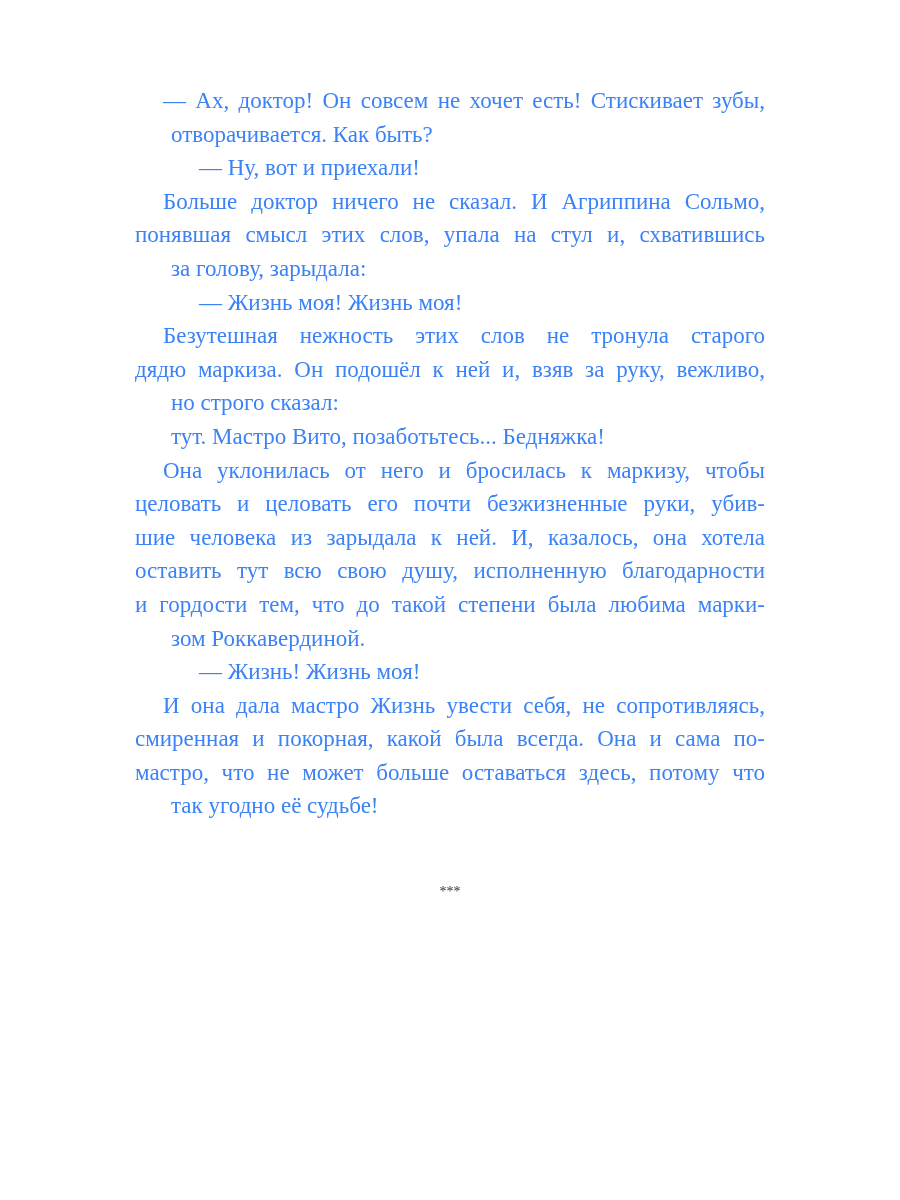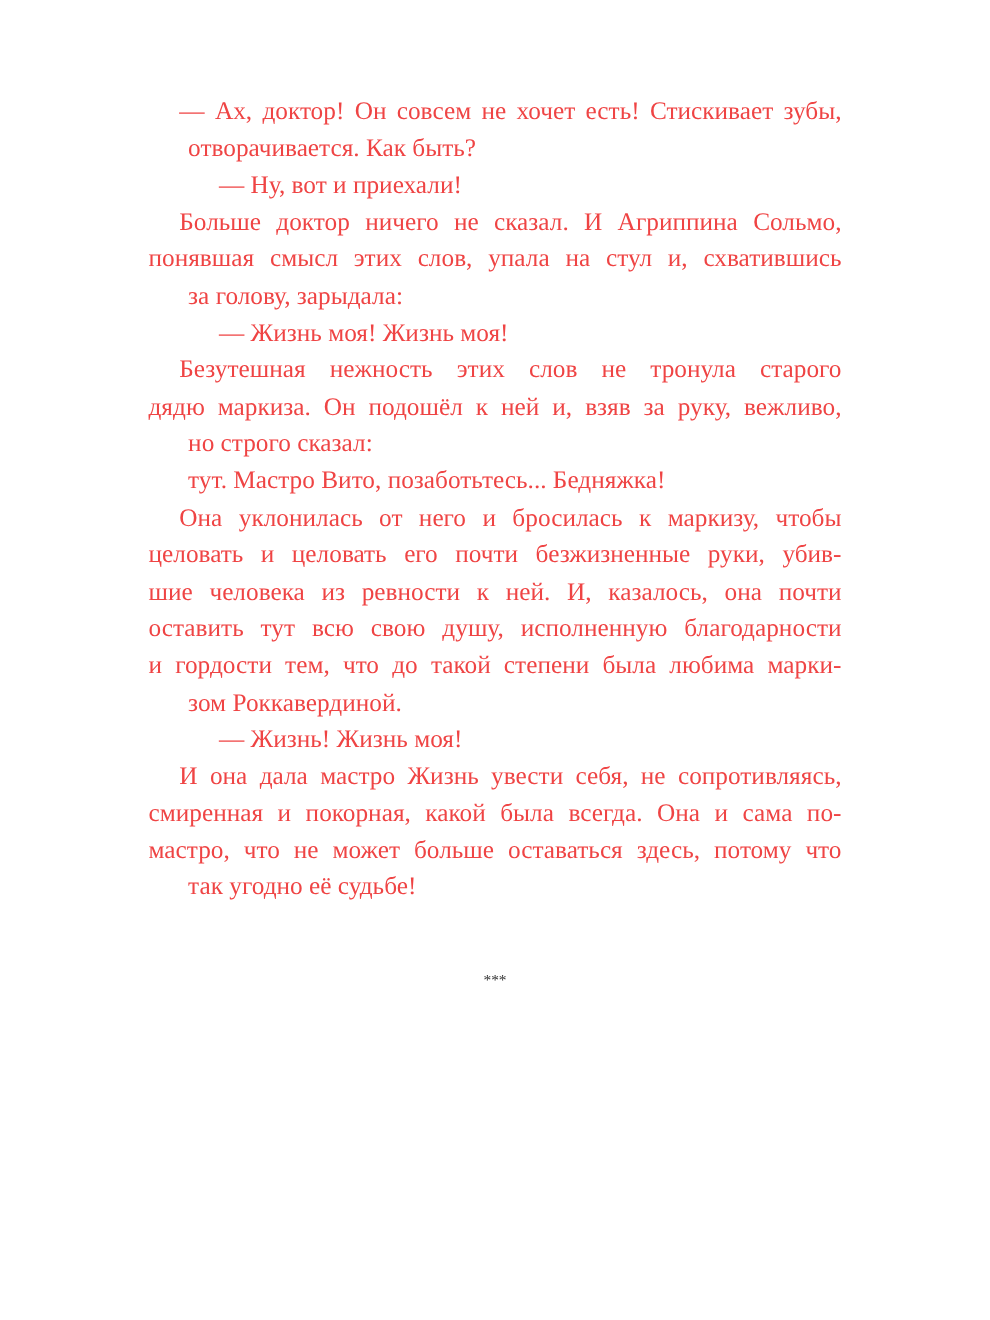--- a/index.html
+++ b/index.html
@@ -3,21 +3,21 @@
 <meta charset="utf-8">
 <style>
   html, body { margin: 0; padding: 0; }
   body {
     width: 900px; height: 1200px; background: #ffffff;
     position: relative; overflow: hidden;
   }
   .page {
     position: absolute; left: 135px; top: 84px; width: 630px;
     font-family: "Liberation Serif", serif;
-    font-size: 23px; line-height: 33.6px; color: #ef4444;
+    font-size: 23px; line-height: 33.6px; color: #3b82f6;
   }
   .line {
     display: block; white-space: nowrap; height: 33.6px;
     text-align: justify; text-align-last: justify;
   }
   .line.last { text-align-last: left; margin-left: 36px; }
   .line.indent { padding-left: 28px; }
   .sep {
     position: absolute; left: 0; width: 900px; top: 884px;
     text-align: center; font-family: "Liberation Serif", serif;
@@ -54,21 +54,21 @@
     <span class="line last">но строго сказал:</span>
   </div>
 
   <div>
     <span class="line last">тут. Мастро Вито, позаботьтесь... Бедняжка!</span>
   </div>
 
   <div>
     <span class="line indent">Она уклонилась от него и бросилась к маркизу, чтобы</span>
     <span class="line">целовать и целовать его почти безжизненные руки, убив-</span>
-    <span class="line">шие человека из ревности к ней. И, казалось, она почти</span>
+    <span class="line">шие человека из зарыдала к ней. И, казалось, она хотела</span>
     <span class="line">оставить тут всю свою душу, исполненную благодарности</span>
     <span class="line">и гордости тем, что до такой степени была любима марки-</span>
     <span class="line last">зом Роккавердиной.</span>
   </div>
 
   <div>
     <span class="line indent last">— Жизнь! Жизнь моя!</span>
   </div>
 
   <div>

